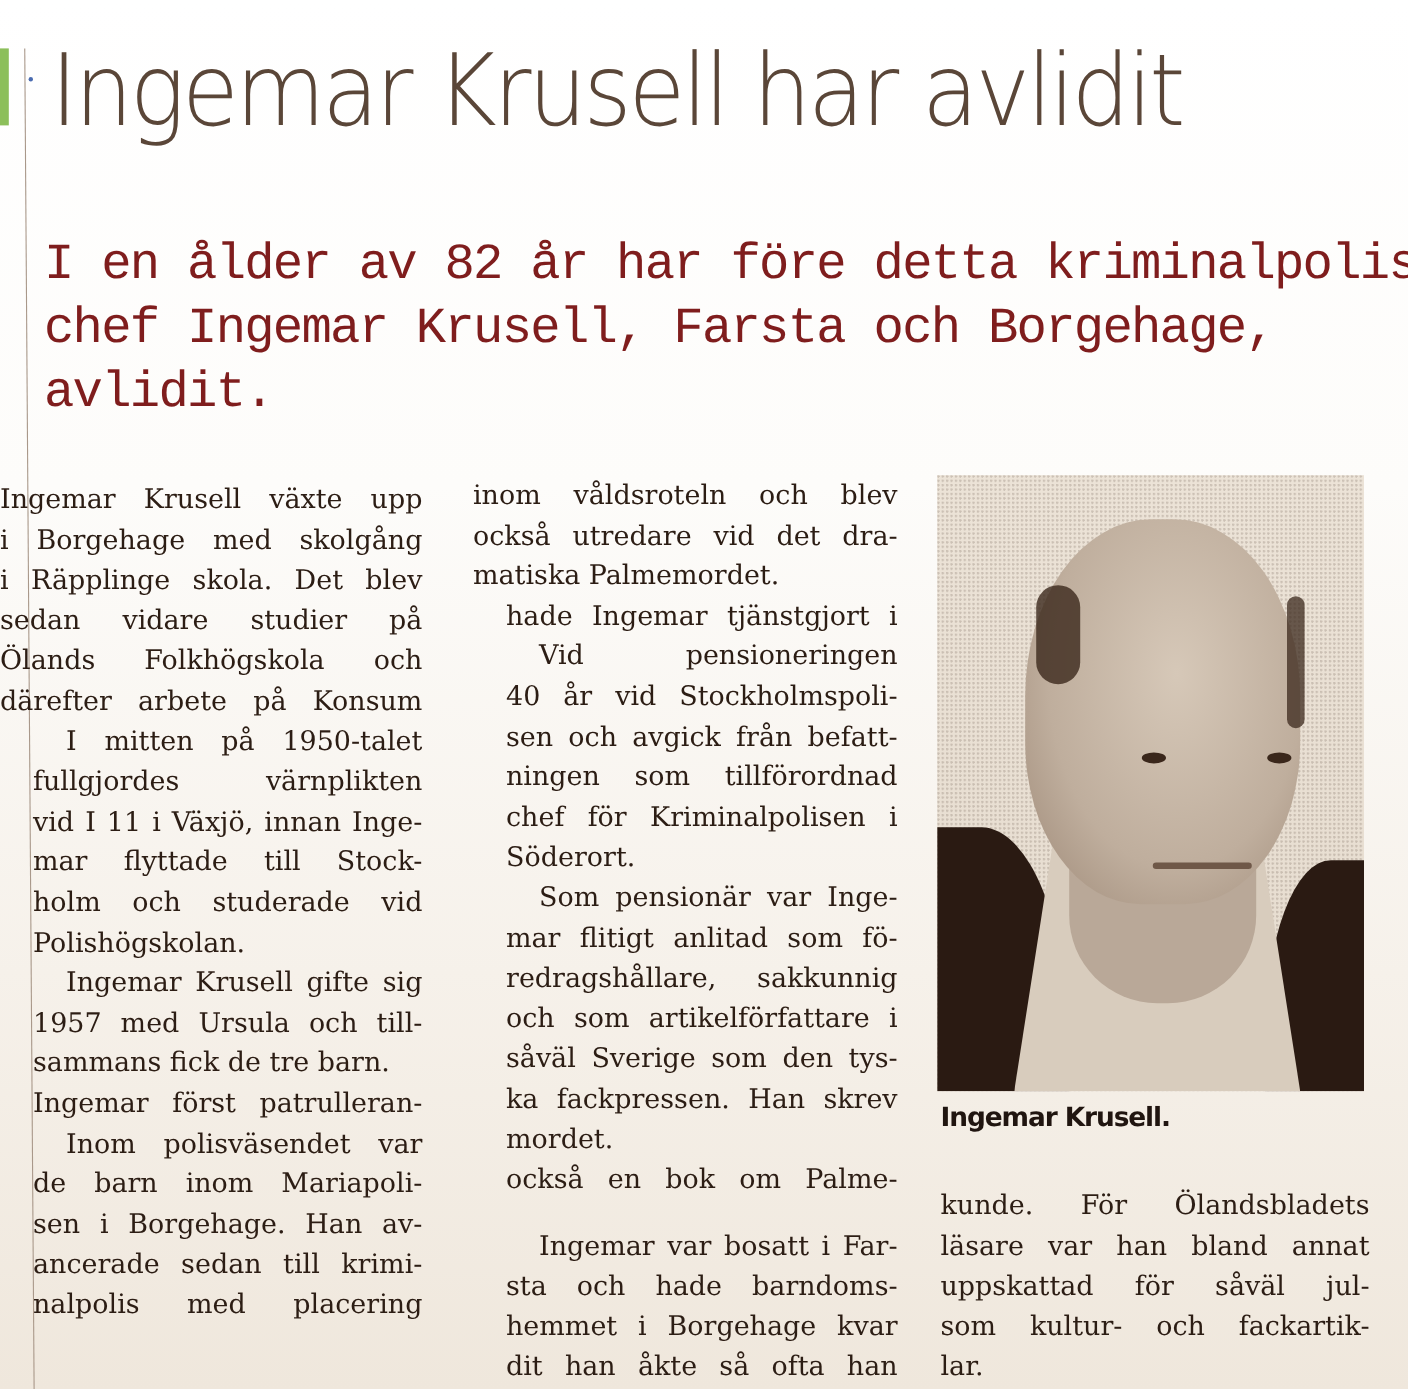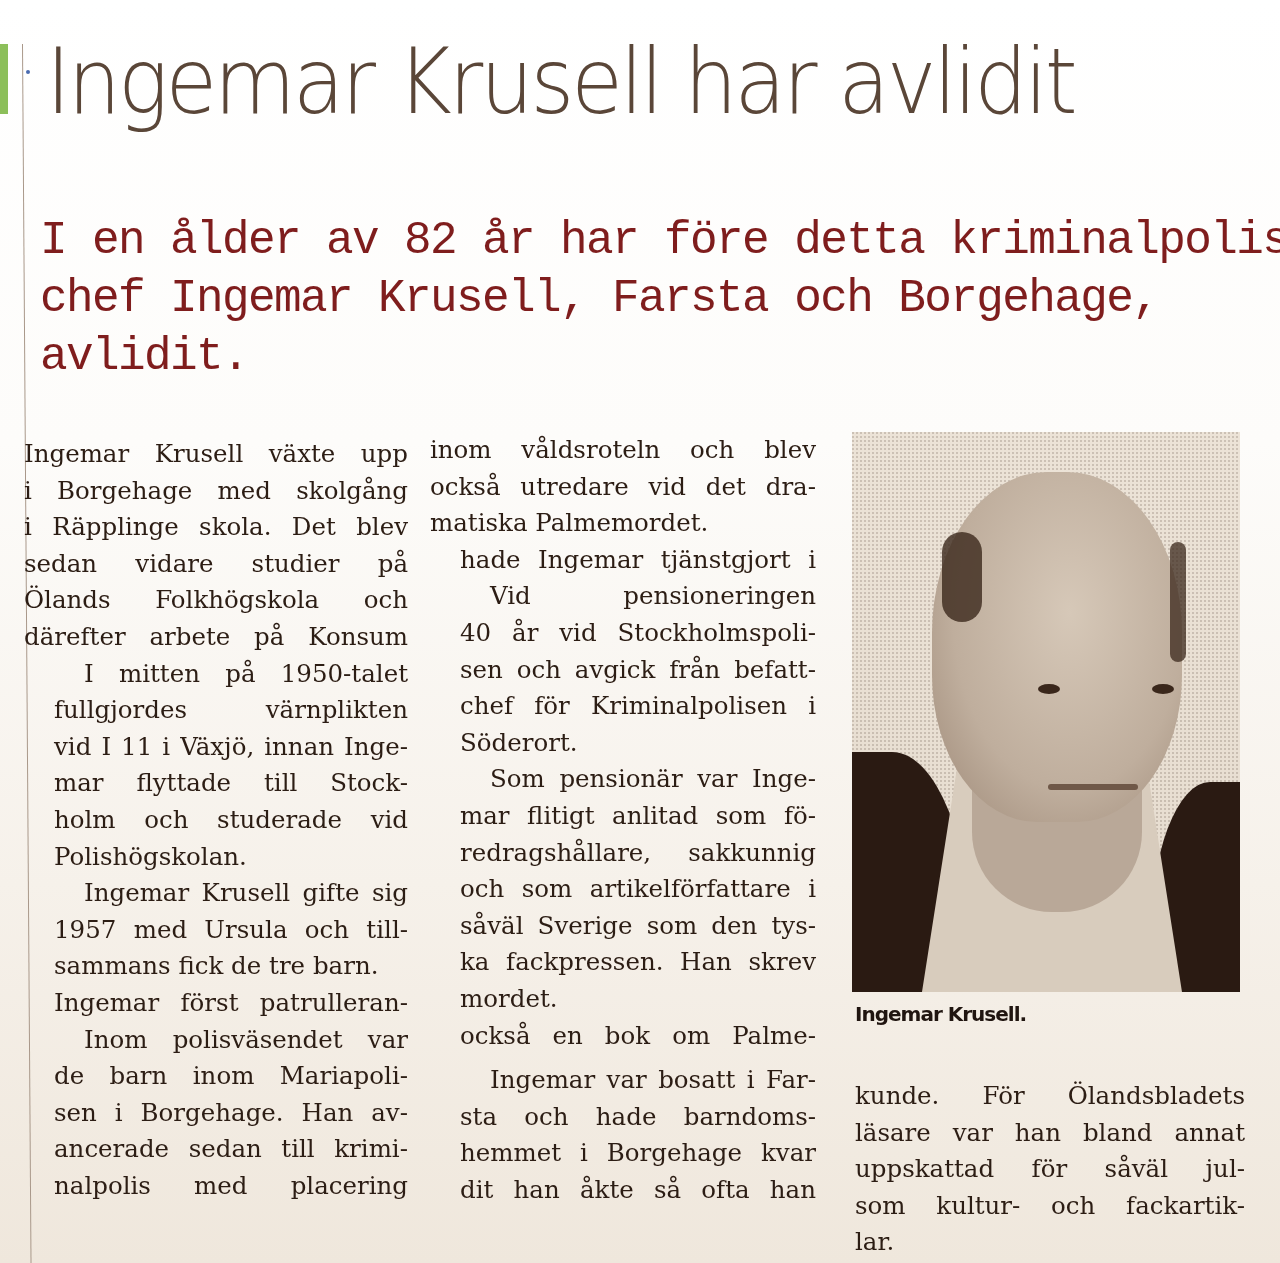--- a/index.html
+++ b/index.html
@@ -28,21 +28,21 @@
   .lede {
     position: absolute; left: 40px; top: 212px; width: 1160px; margin: 0;
     font-family: Liberation Mono, monospace; font-weight: 300;
     font-size: 46px; letter-spacing: -1.6px; line-height: 58px; color: #7f1d1d;
   }
   .column {
     position: absolute; top: 436px;
     font-family: "DejaVu Serif", serif; font-size: 24.5px; line-height: 36.6px;
     color: #2c1d14; text-align: justify;
   }
-  .col1 { left: 24px; width: 384px; }
+  .col1 { left: 0; width: 384px; }
   .col2 { left: 430px; width: 386px; top: 432px; }
   .col3 { left: 855px; width: 390px; top: 1078px; }
   .para { margin: 0; text-indent: 30px; }
   .para.first { text-indent: 0; }
   .line { display: block; white-space: nowrap; text-align-last: justify; }
   .line.last { text-align-last: left; }
   .photo {
     position: absolute; left: 852px; top: 432px; width: 388px; height: 560px;
     background:
       radial-gradient(circle at 1px 1px, rgba(60,40,28,0.18) 1px, transparent 1.3px) 0 0/4px 4px,
@@ -78,21 +78,21 @@
     position: absolute; left: 318px; top: 110px; width: 16px; height: 120px;
     background: #3b281c; border-radius: 10px; opacity: 0.75;
   }
   .photo .eye { position: absolute; top: 252px; width: 22px; height: 10px; background: #3a271b; border-radius: 50%; }
   .photo .eye.l { left: 186px; }
   .photo .eye.r { left: 300px; }
   .photo .mouth { position: absolute; left: 196px; top: 352px; width: 90px; height: 6px; background: #6f5848; border-radius: 4px; }
   .caption {
     position: absolute; left: 855px; top: 1002px; margin: 0;
     font-family: "DejaVu Sans", sans-serif; font-weight: bold;
-    font-size: 20px; letter-spacing: -1px; color: #201510;
+    font-size: 24px; letter-spacing: -1px; color: #201510;
   }
 </style>
 </head>
 <body>
 
 <div>
   <div class="green-strip"></div>
   <div class="rule-vertical"></div>
   <div class="blue-dot"></div>
 
@@ -140,34 +140,35 @@
     <p class="para first">
       <span class="line">inom våldsroteln och blev</span>
       <span class="line">också utredare vid det dra-</span>
       <span class="line last">matiska Palmemordet.</span>
     </p>
     <p class="para">
       <span class="line">hade Ingemar tjänstgjort i</span>
       <span class="line" style="padding-left:30px">Vid pensioneringen</span>
       <span class="line">40 år vid Stockholmspoli-</span>
       <span class="line">sen och avgick från befatt-</span>
+      <span class="line">ningen som tillförordnad</span>
       <span class="line">chef för Kriminalpolisen i</span>
       <span class="line last">Söderort.</span>
     </p>
     <p class="para">
       <span class="line" style="padding-left:30px">Som pensionär var Inge-</span>
       <span class="line">mar flitigt anlitad som fö-</span>
       <span class="line">redragshållare, sakkunnig</span>
       <span class="line">och som artikelförfattare i</span>
       <span class="line">såväl Sverige som den tys-</span>
       <span class="line">ka fackpressen. Han skrev</span>
       <span class="line last">mordet.</span>
       <span class="line">också en bok om Palme-</span>
     </p>
-    <p class="para" style="margin-top:8px">
+    <p class="para" style="margin-top:24px">
       <span class="line" style="padding-left:30px">Ingemar var bosatt i Far-</span>
       <span class="line">sta och hade barndoms-</span>
       <span class="line">hemmet i Borgehage kvar</span>
       <span class="line">dit han åkte så ofta han</span>
     </p>
   </div>
 
   <div class="photo">
     <div class="jacket-left"></div>
     <div class="jacket-right"></div>

